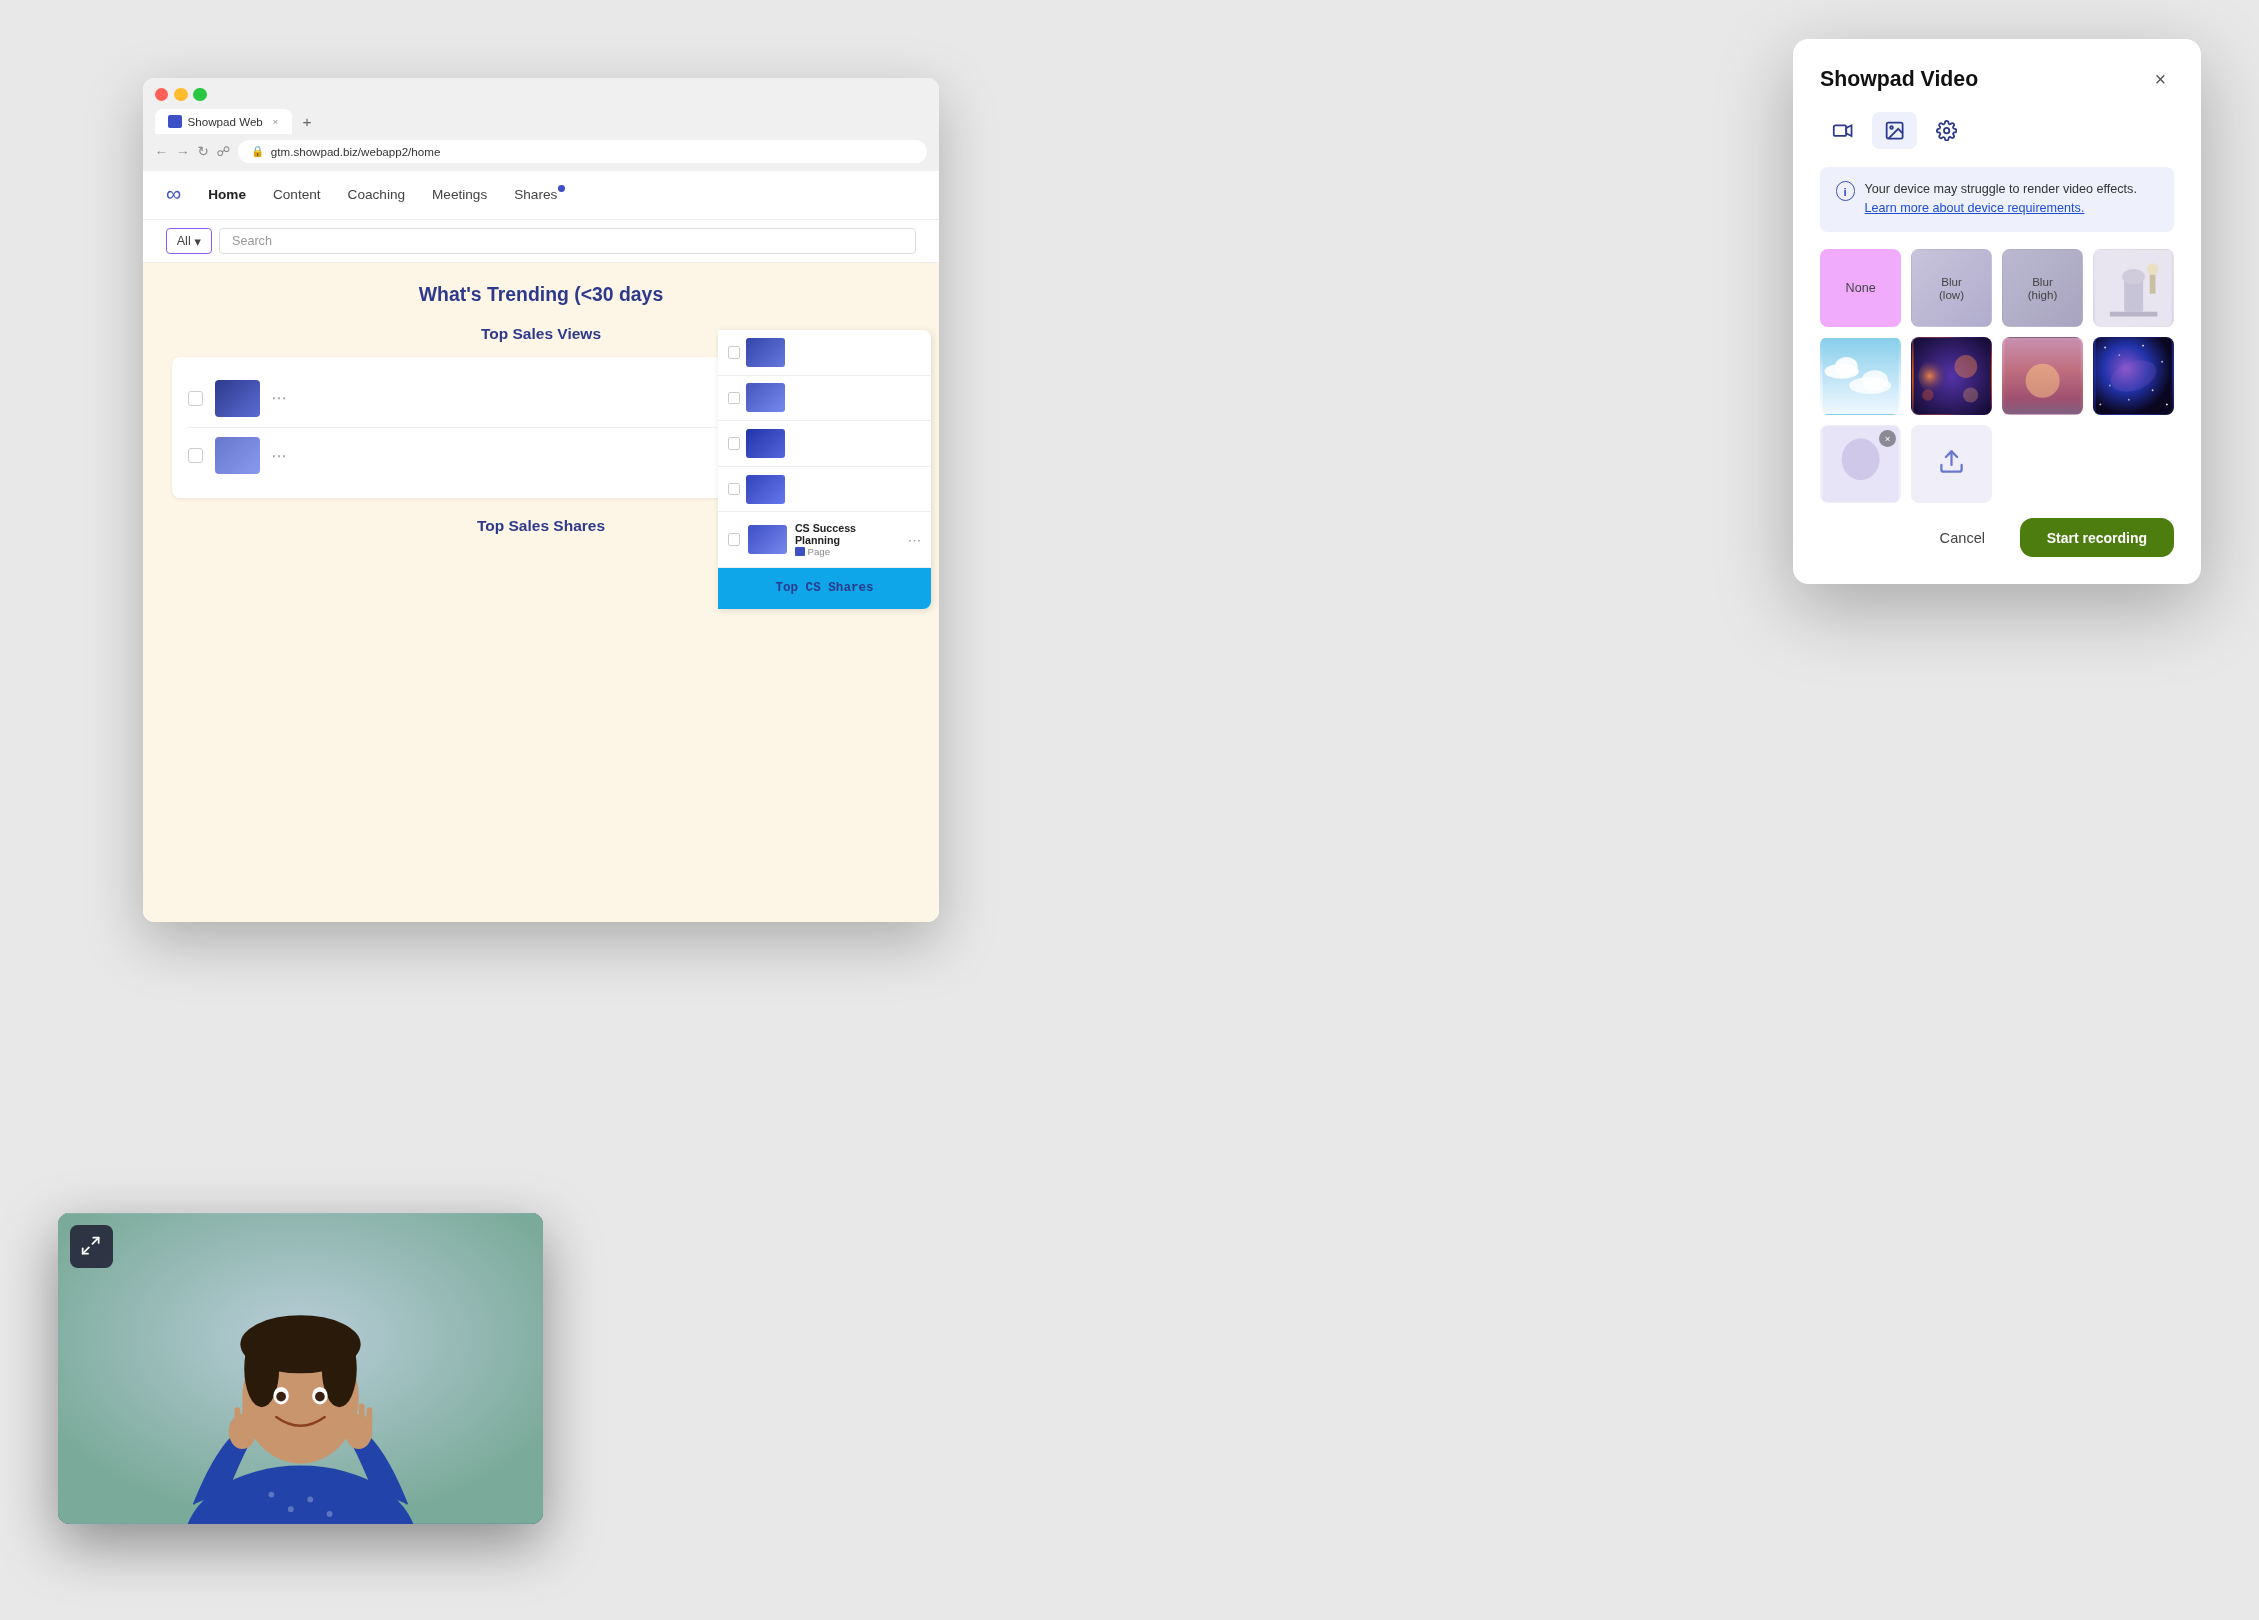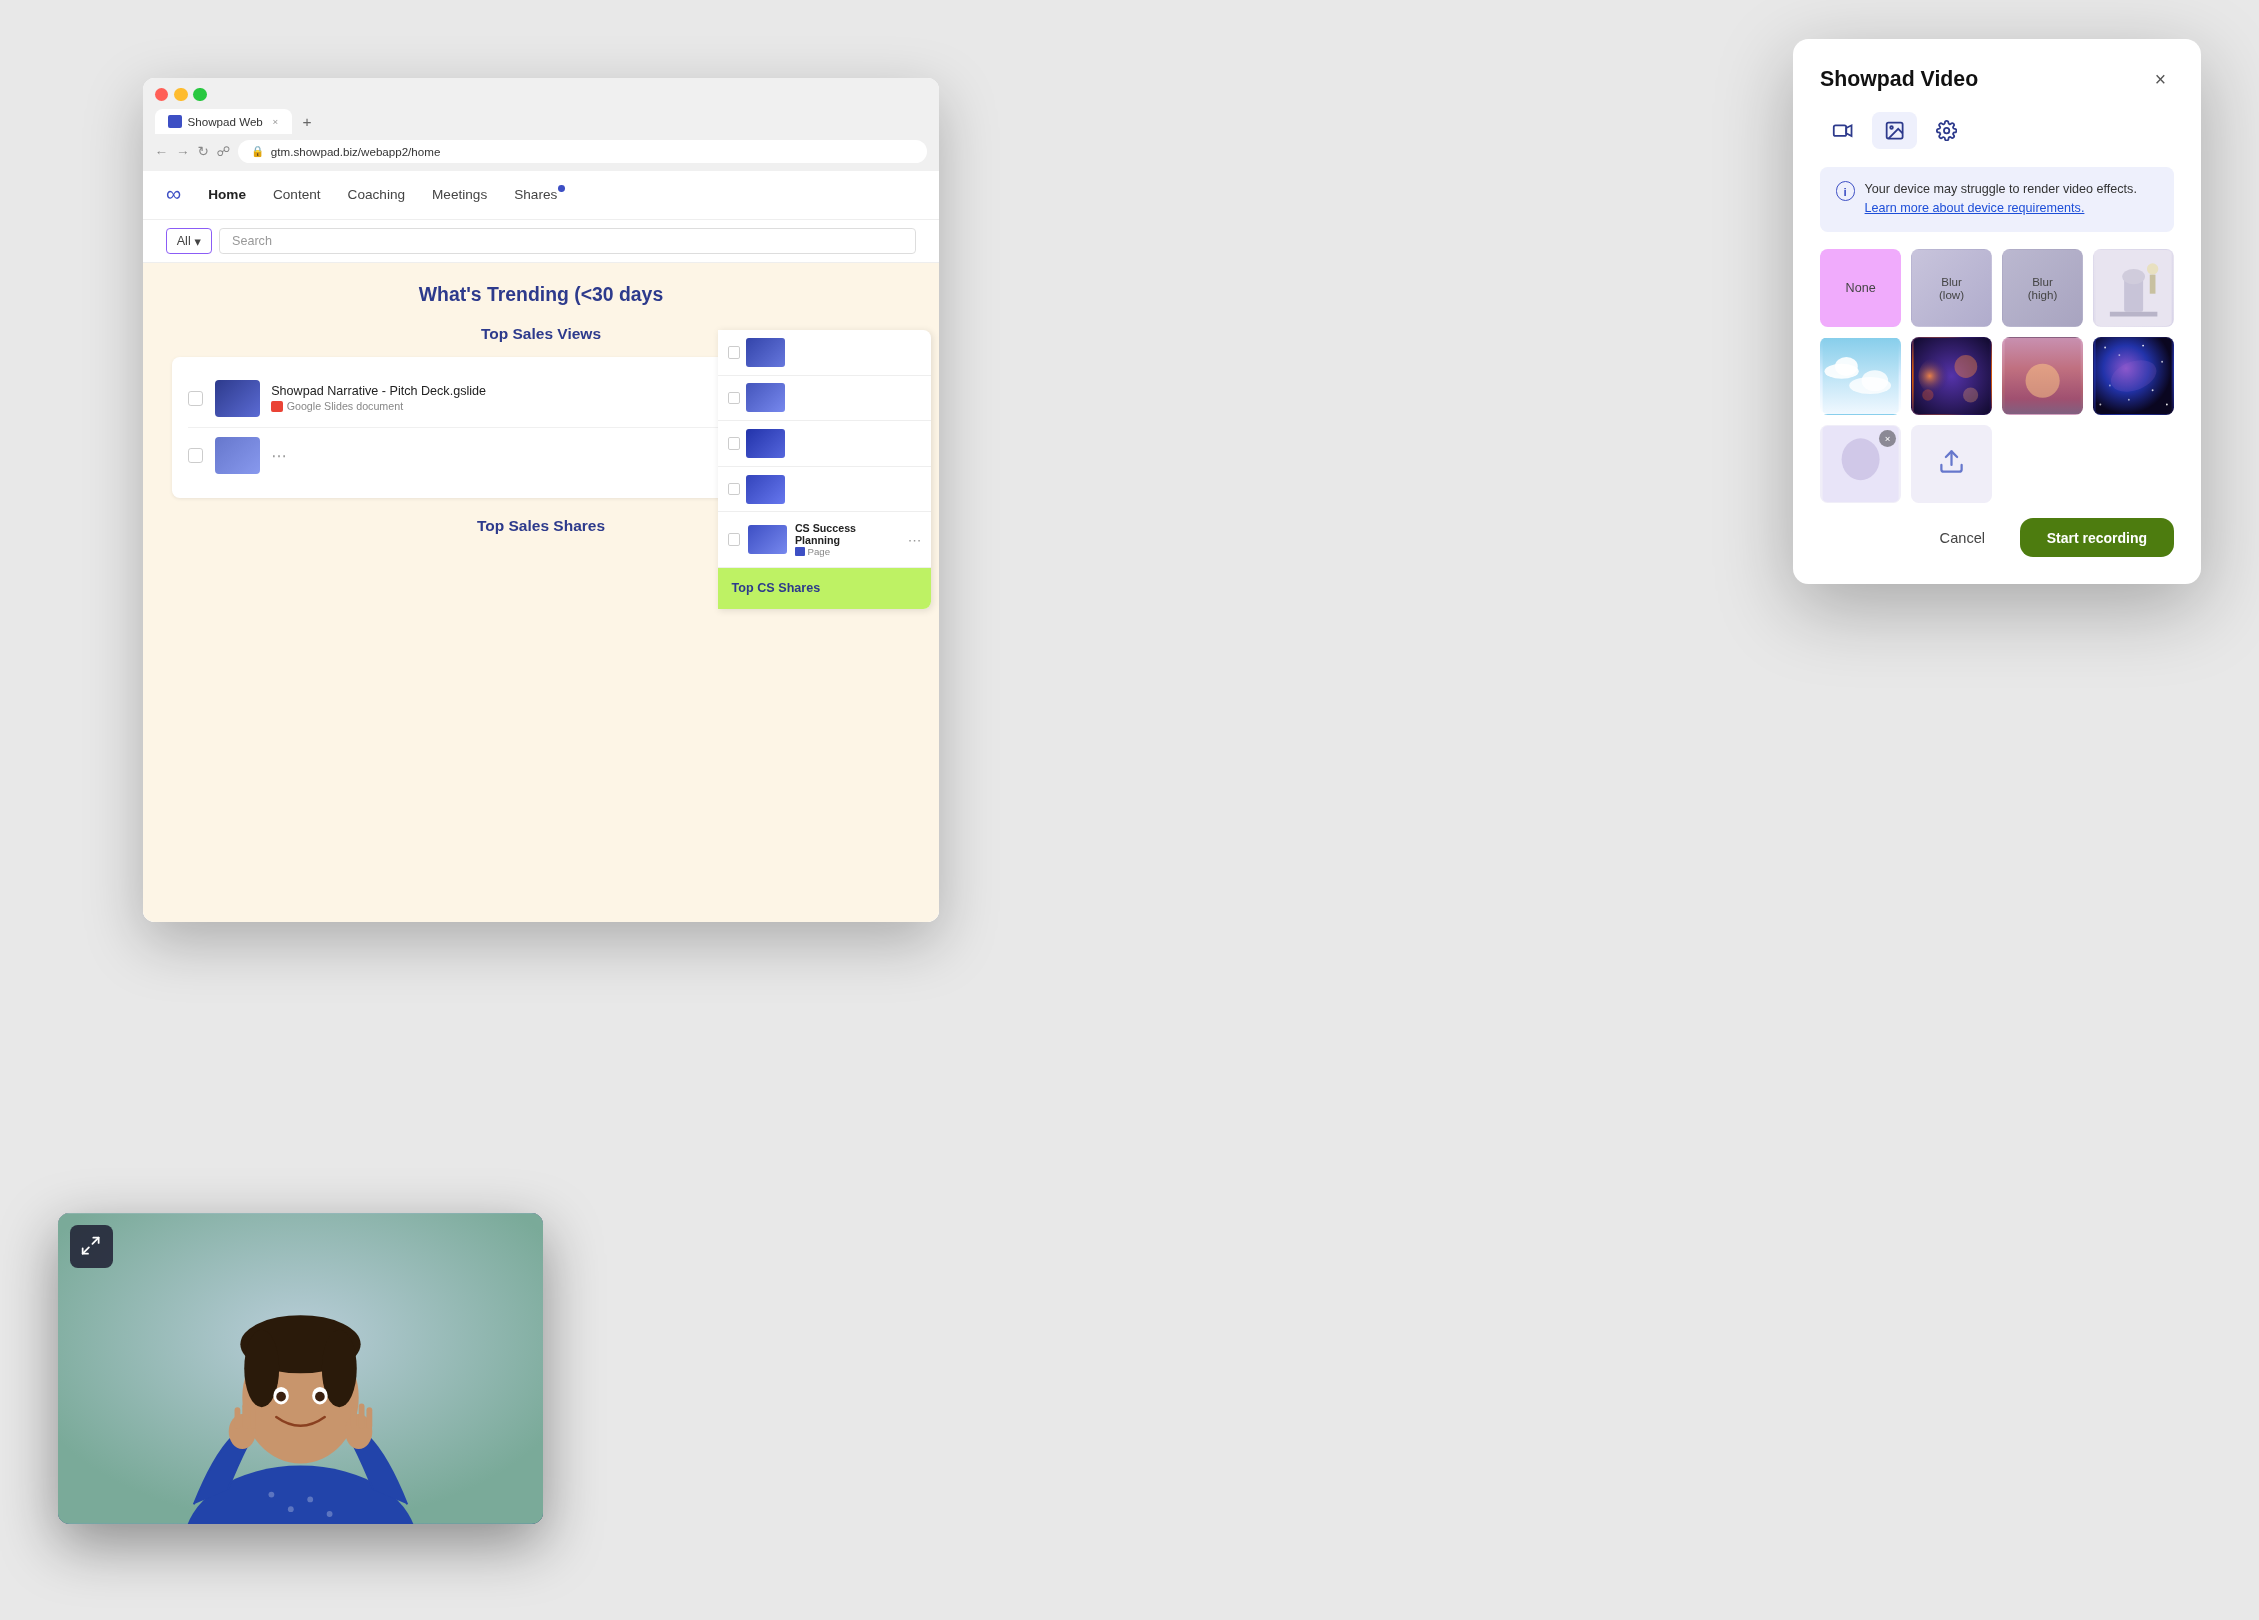--- a/index.html
+++ b/index.html
@@ -630,27 +630,20 @@
         <span>Search</span>
       </div>
     </div>
     <div class="main-content">
       <div class="trending-title">What's Trending (&lt;30 days</div>
       <div class="section-title">Top Sales Views</div>
       <div class="content-card">
         <div class="content-item">
           <div class="item-checkbox"></div>
           <div class="item-thumb"></div>
-          <div class="item-info">
-            <div class="item-name">Showpad Narrative - Pitch Deck.gslide</div>
-            <div class="item-type">
-              <span class="type-icon-google"></span>
-              <span>Google Slides document</span>
-            </div>
-          </div>
           <div class="item-menu">⋯</div>
         </div>
         <div class="content-item">
           <div class="item-checkbox"></div>
           <div class="item-thumb pdf"></div>
           <div class="item-menu">⋯</div>
         </div>
       </div>
       <div class="top-shares-section">
         <div class="section-title">Top Sales Shares</div>
@@ -682,21 +675,21 @@
     <div style="width:39px;height:29px;background:linear-gradient(135deg,#3d4fc4,#7788ee);border-radius:2.9px;flex-shrink:0;"></div>
     <div style="flex:1;">
       <div style="font-size:10.7px;font-weight:600;color:#222;">CS Success Planning</div>
       <div style="font-size:9.7px;color:#888;display:flex;align-items:center;gap:2.9px;">
         <span style="width:9.7px;height:9.7px;background:#3d4fc4;border-radius:1px;display:inline-block;"></span>
         <span>Page</span>
       </div>
     </div>
     <div style="color:#999;font-size:13.6px;">⋯</div>
   </div>
-  <div style="padding:13.6px; background:#bef264; ">
+  <div style="padding:13.6px; background:#0ea5e9; text-align:center;font-family:Liberation Mono, monospace;">
     <div style="font-size:12.6px;font-weight:600;color:#2d3a8c;">Top CS Shares</div>
   </div>
 </div>
 
 <div class="video-preview">
   <div class="video-expand-btn">
     <svg viewBox="0 0 24 24">
       <polyline points="15 3 21 3 21 9" stroke-width="2" stroke-linecap="round" stroke-linejoin="round"></polyline>
       <polyline points="9 21 3 21 3 15" stroke-width="2" stroke-linecap="round" stroke-linejoin="round"></polyline>
       <line x1="21" y1="3" x2="14" y2="10" stroke-width="2" stroke-linecap="round"></line>

